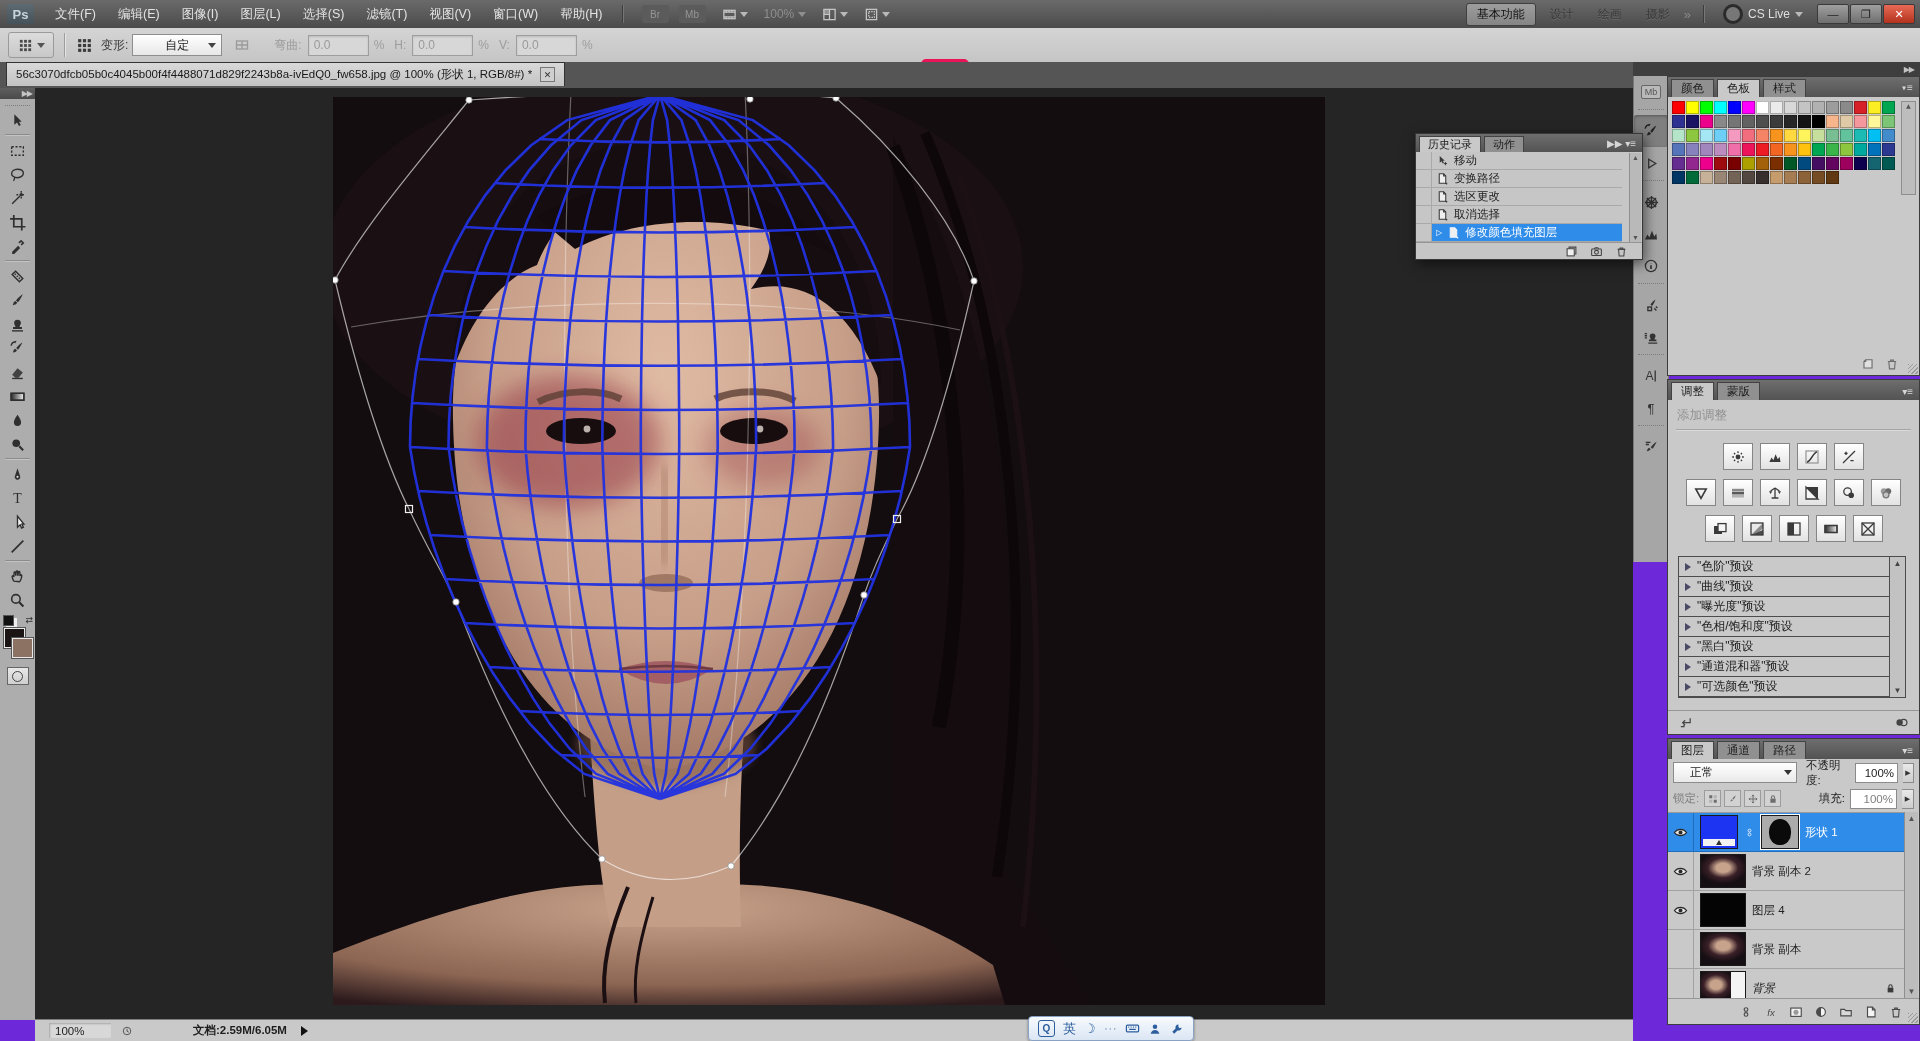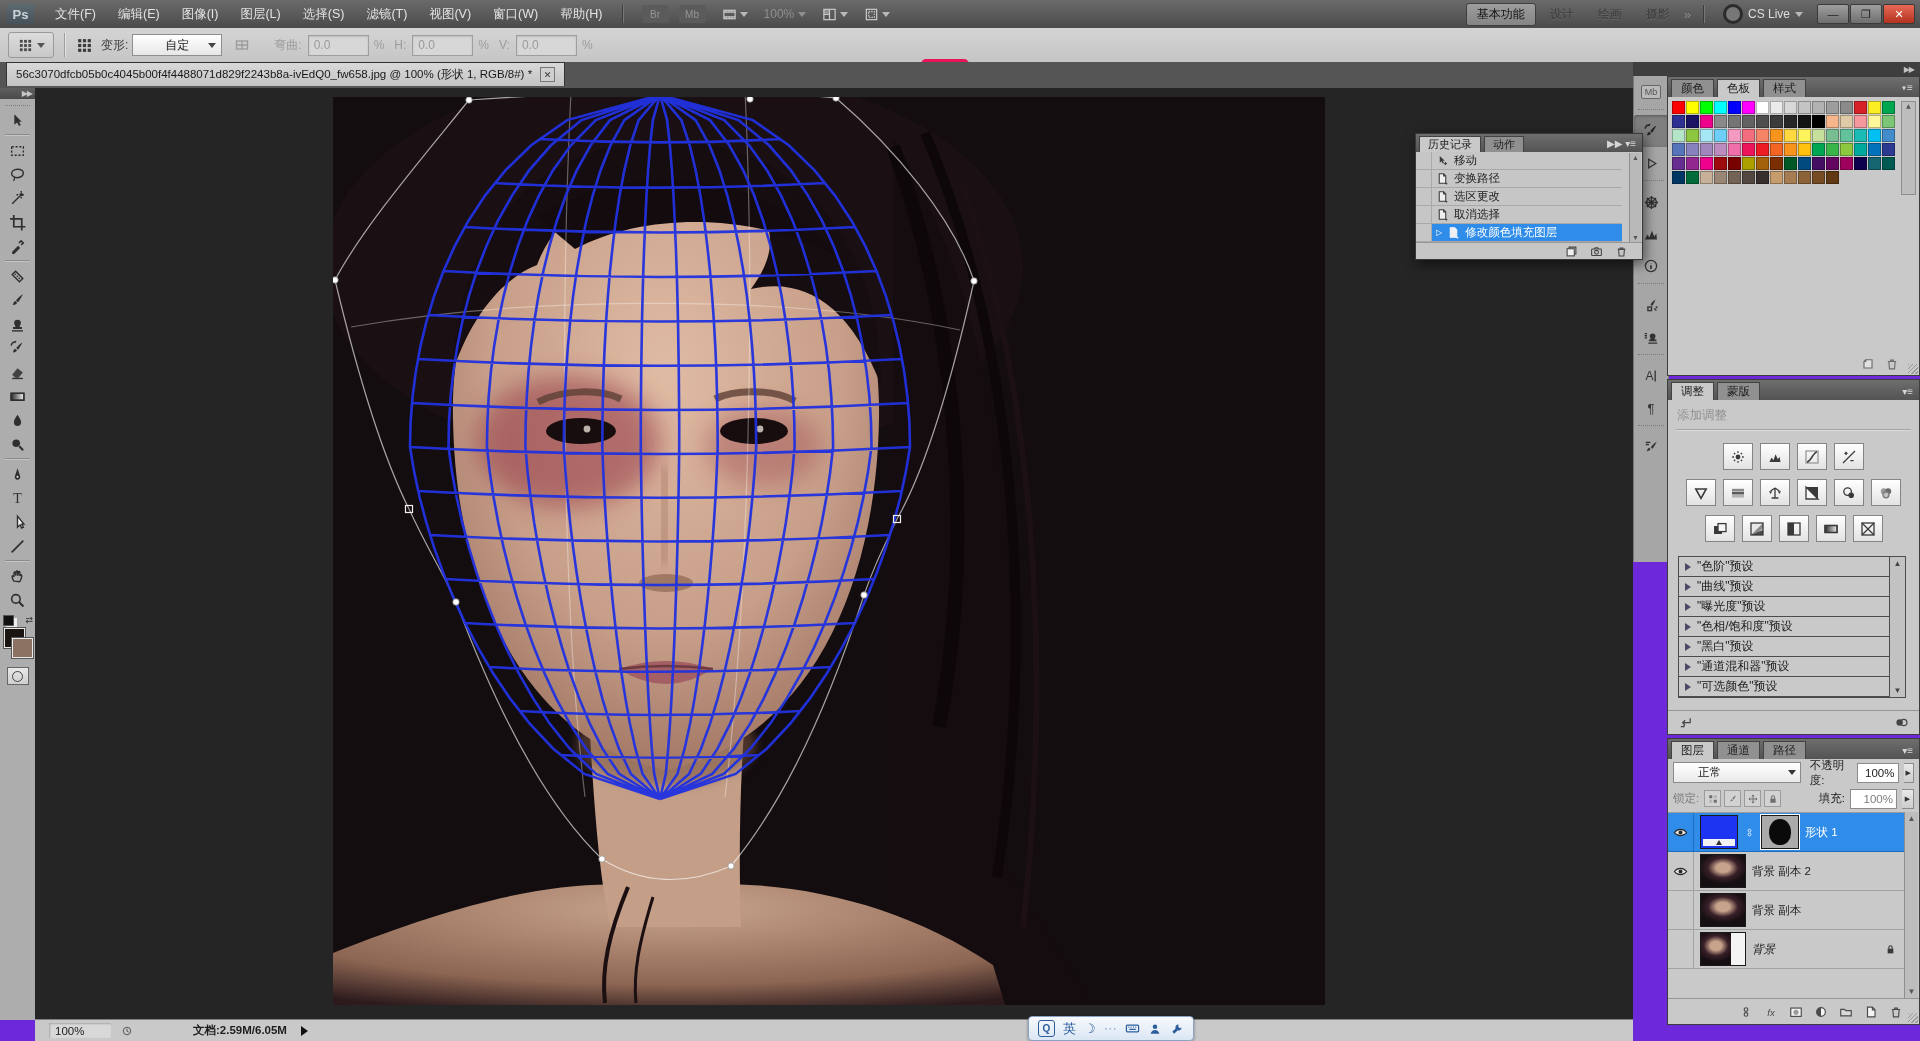--- a/index.html
+++ b/index.html
@@ -121,21 +121,21 @@
   .preset-row:last-child{border-bottom:none;}
   .tri-r{width:0;height:0;border-top:4px solid transparent;border-bottom:4px solid transparent;border-left:6px solid #4a4a66;}
   #preset-scroll{position:absolute;right:0;top:0;bottom:0;width:15px;border-left:1px solid #4c4c4c;background:#c2c2c2;
     display:flex;flex-direction:column;justify-content:space-between;align-items:center;font-size:8px;color:#444;padding:2px 0;}
   .adj-foot{position:absolute;bottom:0;left:0;right:0;height:23px;border-top:1px solid #969696;
     display:flex;align-items:center;justify-content:space-between;padding:0 10px;}
 
   
   .blend-row{height:27px;display:flex;align-items:center;padding:0 5px;gap:5px;font-size:11.5px;}
   .lp-select{width:118px;height:19px;background:linear-gradient(#fff,#e9e9e9);border:1px solid #8b8b8b;
-    display:flex;align-items:center;padding-left:24px;position:relative;}
+    display:flex;align-items:center;padding-left:16px;position:relative;}
   .lp-select .caret{position:absolute;right:4px;border-top-color:#333;}
   .val-box{width:42px;height:18px;background:#fff;border:1px solid #8b8b8b;display:flex;align-items:center;
     justify-content:flex-end;padding-right:3px;}
   .spin{width:11px;height:18px;border:1px solid #8b8b8b;border-left:none;background:linear-gradient(#e9e9e9,#cdcdcd);
     display:flex;align-items:center;justify-content:center;font-size:7px;color:#333;}
   .lock-row{height:25px;display:flex;align-items:center;padding:0 5px;gap:5px;font-size:11.5px;color:#7e7e7e;}
   .lock-ico{width:15px;height:15px;border:1px solid #9c9c9c;background:#d2d2d2;display:flex;align-items:center;justify-content:center;}
   #layer-rows{position:absolute;left:0;right:14px;top:73px;bottom:26px;overflow:hidden;border-top:1px solid #9a9a9a;}
   #layer-scroll{position:absolute;right:1px;top:73px;bottom:26px;width:13px;background:#bdbdbd;border-left:1px solid #8e8e8e;
     display:flex;flex-direction:column;justify-content:space-between;align-items:center;font-size:8px;color:#555;padding:2px 0;}
@@ -1028,20 +1028,30 @@
           <span class="eye-cell">
             <svg width="15" height="15" viewBox="0 0 16 16" fill="none" stroke="#2a2a2a" stroke-width="1.3">
               <path d="M1.5 8s2.5-3.4 6.5-3.4S14.5 8 14.5 8 12 11.4 8 11.4 1.5 8 1.5 8z" fill="#e9e9e9"></path>
               <circle cx="8" cy="8" r="2.1" fill="#2a2a2a" stroke="none"></circle>
             </svg>
           </span>
           <span class="thumb t-photo"></span>
           <span class="lname">背景 副本 2</span>
         </div>
         <div class="lrow">
+          <span class="eye-cell">
+            <svg width="15" height="15" viewBox="0 0 16 16" fill="none" stroke="#2a2a2a" stroke-width="1.3">
+              <path d="M1.5 8s2.5-3.4 6.5-3.4S14.5 8 14.5 8 12 11.4 8 11.4 1.5 8 1.5 8z" fill="#e9e9e9"></path>
+              <circle cx="8" cy="8" r="2.1" fill="#2a2a2a" stroke="none"></circle>
+            </svg>
+          </span>
+          <span class="thumb t-black"></span>
+          <span class="lname">图层 4</span>
+        </div>
+        <div class="lrow">
           <span class="eye-cell"></span>
           <span class="thumb t-photo"></span>
           <span class="lname">背景 副本</span>
         </div>
         <div class="lrow">
           <span class="eye-cell"></span>
           <span class="thumb t-bgwhite"></span>
           <span class="lname it">背景</span>
           <span style="margin-left: auto; margin-right: 8px;">
             <svg width="13" height="13" viewBox="0 0 16 16" fill="none" stroke="#3a3a3a" stroke-width="1.3">

